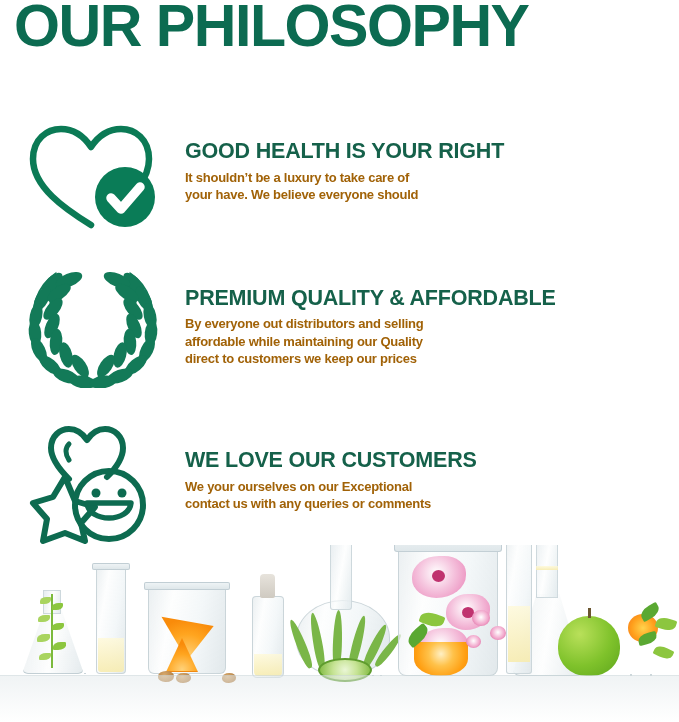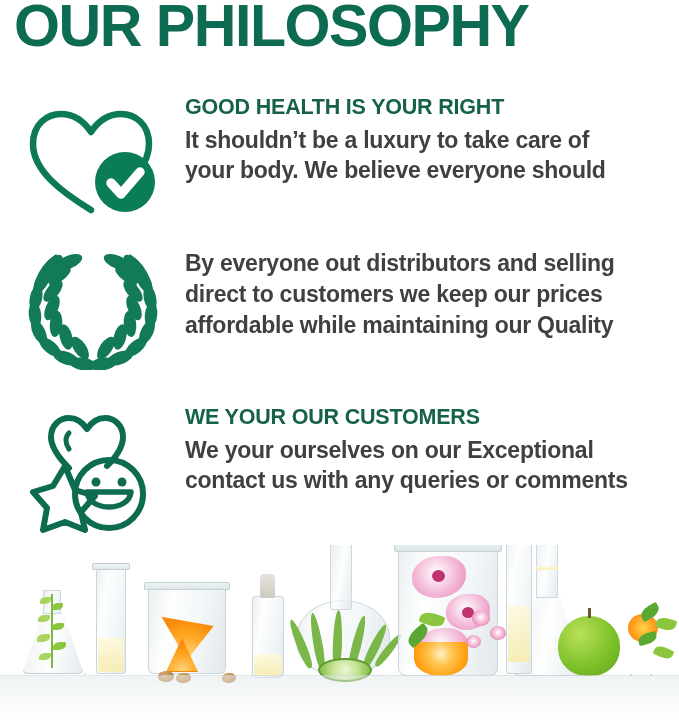--- a/index.html
+++ b/index.html
@@ -28,21 +28,21 @@
 
   
   .features{
     position:absolute;
     left:0; top:96px;
     width:679px;
   }
   .feature-row{
     position:relative;
     display:flex;
-    align-items:flex-start;
+    align-items:center;
     height:155px;
   }
   .feature-icon{
     width:185px;
     flex:0 0 185px;
     display:flex;
     justify-content:center;
     align-items:flex-start;
     padding-top:10px;
   }
@@ -53,22 +53,22 @@
   .feature-heading{
     color:#15614a;
     font-size:21.5px;
     font-weight:bold;
     letter-spacing:-0.2px;
     line-height:1.1;
     margin:0 0 5px 0;
     white-space:nowrap;
   }
   .feature-body{
-    color:#404040;
-    font-size:23px;
+    color:#a16207;
+    font-size:13px;
     font-weight:bold;
     line-height:1.34;
     letter-spacing:-0.25px;
   }
   .feature-body .ln{ display:block; white-space:nowrap; }
 
   
   .row-1{ height:152px; }
   .row-2{ height:158px; }
   .row-3{ height:150px; }
@@ -198,21 +198,21 @@
       <svg width="136" height="112" viewBox="0 0 136 112" aria-hidden="true">
         <path d="M66 104 C40 88 8 66 8 38 C8 18 22 8 36 8 C50 8 60 17 66 26 C72 17 82 8 96 8 C110 8 124 18 124 38 C124 48 120 57 114 65" fill="none" stroke="#0b7a55" stroke-width="6.5" stroke-linecap="round" stroke-linejoin="round"></path>
         <circle cx="100" cy="76" r="30" fill="#0a7c57"></circle>
         <path d="M86 77 L96 88 L115 66" fill="none" stroke="#ffffff" stroke-width="9.5" stroke-linecap="round" stroke-linejoin="round"></path>
       </svg>
     </div>
     <div class="feature-text">
       <div class="feature-heading">GOOD HEALTH IS YOUR RIGHT</div>
       <div class="feature-body">
         <span class="ln">It shouldn’t be a luxury to take care of</span>
-        <span class="ln">your body. We believe everyone should</span>
+        <span class="ln">your have. We believe everyone should</span>
       </div>
     </div>
   </div>
 
   <div class="feature-row row-2">
     <div class="feature-icon">
       <svg width="136" height="120" viewBox="0 0 136 120" aria-hidden="true">
         <g fill="#137a58">
 
           <path d="M66 113 C38 109 16 92 10 66 C4 42 12 18 30 6 C26 22 24 34 26 46 C28 62 36 78 48 92 C54 99 60 107 66 113 Z" fill="none" stroke="#137a58" stroke-width="2"></path>
@@ -251,24 +251,25 @@
             <ellipse cx="25" cy="97" rx="13" ry="6.2" transform="rotate(-140 25 97)"></ellipse>
             <ellipse cx="41" cy="87" rx="13" ry="6.2" transform="rotate(-104 41 87)"></ellipse>
             <ellipse cx="41" cy="108" rx="13.5" ry="6.3" transform="rotate(-160 41 108)"></ellipse>
             <ellipse cx="55" cy="98" rx="13" ry="6.2" transform="rotate(-124 55 98)"></ellipse>
             <ellipse cx="58" cy="114" rx="13.5" ry="6.3" transform="rotate(-172 58 114)"></ellipse>
           </g>
         </g>
       </svg>
     </div>
     <div class="feature-text">
+      <div class="feature-heading">PREMIUM QUALITY &amp; AFFORDABLE</div>
       <div class="feature-body">
         <span class="ln">By everyone out distributors and selling</span>
+        <span class="ln">affordable while maintaining our Quality</span>
         <span class="ln">direct to customers we keep our prices</span>
-        <span class="ln">affordable while maintaining our Quality</span>
       </div>
     </div>
   </div>
 
   <div class="feature-row row-3">
     <div class="feature-icon">
       <svg width="136" height="122" viewBox="0 0 136 122" aria-hidden="true">
         <g fill="none" stroke="#0d6b50" stroke-width="6" stroke-linecap="round" stroke-linejoin="round">
 
           <path d="M44 56 C32 44 26 34 26 25 C26 13 35 6 44 6 C52 6 58 11 62 17 C66 11 72 6 80 6 C89 6 98 13 98 25 C98 34 92 44 82 54"></path>
@@ -279,21 +280,21 @@
 
           <circle cx="84" cy="82" r="34"></circle>
 
           <path d="M62 80 C64 100 104 100 106 80 Z" stroke-width="5.5"></path>
         </g>
         <circle cx="71" cy="70" r="4.5" fill="#0d6b50"></circle>
         <circle cx="97" cy="70" r="4.5" fill="#0d6b50"></circle>
       </svg>
     </div>
     <div class="feature-text">
-      <div class="feature-heading">WE YOUR OUR CUSTOMERS</div>
+      <div class="feature-heading">WE LOVE OUR CUSTOMERS</div>
       <div class="feature-body">
         <span class="ln">We your ourselves on our Exceptional</span>
         <span class="ln">contact us with any queries or comments</span>
       </div>
     </div>
   </div>
 </div>
 
 <div class="photo-band">
   <div class="photo-scene">

